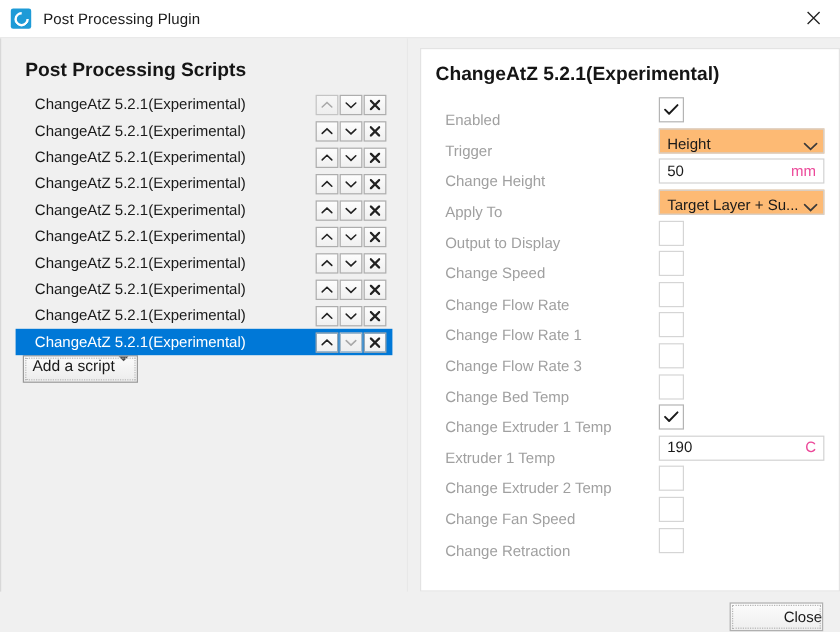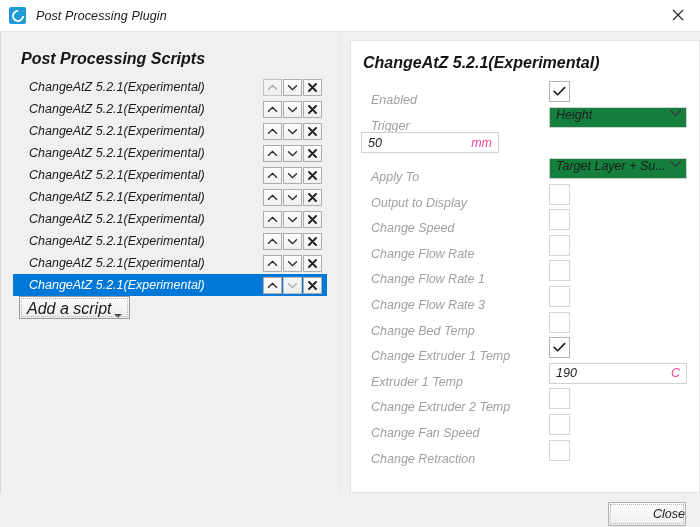--- a/index.html
+++ b/index.html
@@ -16,21 +16,20 @@
   }
 
   .window {
     position: relative;
     width: 700px;
     height: 406px;
     background: #f0f0f0;
     box-sizing: border-box;
     display: flex;
     flex-direction: column;
-    font-style: italic;
   }
 
   
   .titlebar {
     height: 31px;
     background: #ffffff;
     display: flex;
     align-items: center;
     flex: 0 0 auto;
     border-bottom: 1px solid #e4e4e4;
@@ -143,26 +142,26 @@
   .rbtn.disabled {
     background: linear-gradient(#f6f6f6, #eeeeee);
     border-color: #c4c4c4;
   }
   .rbtn svg { display: block; }
   .rbtn.disabled svg { opacity: 0.35; }
 
   .add-script-btn {
     margin: 0 0 0 14px;
     display: inline-flex;
-    align-items: flex-end;
+    align-items: flex-start;
     height: 23px;
     padding: 0 7px;
     border: 1px solid #9a9a9a;
     background: linear-gradient(#fbfbfb, #ececec);
-    font-size: 16px;
+    font-size: 13px;
     color: #1a1a1a;
     box-sizing: border-box;
     cursor: default;
     outline: 1px dotted #b9b9b9;
     outline-offset: -3px;
   }
   .add-script-caret {
     margin-left: 3px;
     width: 0; height: 0;
     border-left: 4px solid transparent;
@@ -223,24 +222,24 @@
     justify-content: center;
     cursor: default;
   }
   .checkbox.checked { border-color: #b4b4b4; }
   .checkbox svg { display: block; }
 
   .combo {
     width: 138px;
     height: 21px;
     border: 1px solid #d2d2d2;
-    background: #15803d;
-    box-sizing: border-box;
-    display: flex;
-    align-items: flex-start;
+    background: #fdba74;
+    box-sizing: border-box;
+    display: flex;
+    align-items: flex-end;
     padding: 0 4px 0 6px;
     cursor: default;
   }
   .combo-text {
     font-size: 12.5px;
     color: #1a1a1a;
     flex: 1 1 auto;
     white-space: nowrap;
     overflow: hidden;
   }
@@ -542,20 +541,21 @@
               <span class="field-area">
                 <span class="combo">
                   <span class="combo-text">Height</span>
                   <svg width="13" height="10" viewBox="0 0 13 10">
                     <path d="M1.5 2.6 L6.5 7.4 L11.5 2.6" stroke="#3a3a3a" stroke-width="1.4" fill="none" stroke-linecap="round"></path>
                   </svg>
                 </span>
               </span>
             </div>
             <div class="setting-row">
+              <span class="setting-label">Change Height</span>
               <span class="field-area">
                 <span class="textfield">
                   <span class="textfield-value">50</span>
                   <span class="textfield-unit">mm</span>
                 </span>
               </span>
             </div>
             <div class="setting-row">
               <span class="setting-label">Apply To</span>
               <span class="field-area">

